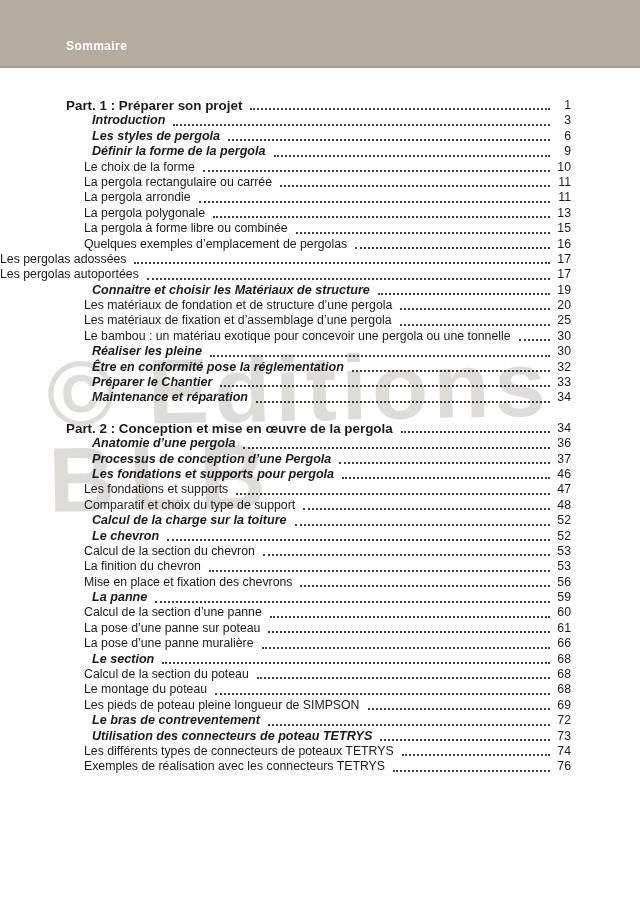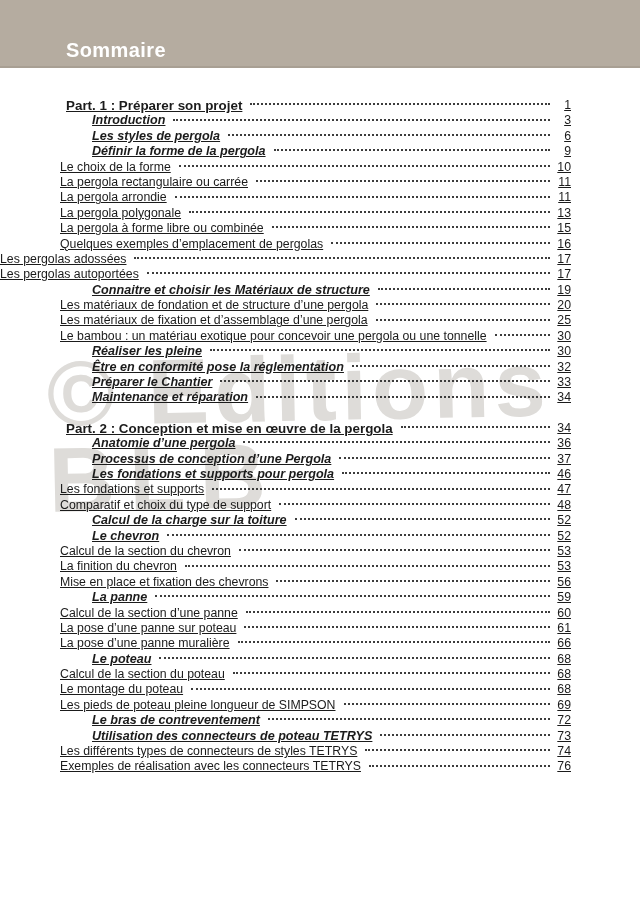--- a/index.html
+++ b/index.html
@@ -10,49 +10,49 @@
     color:var(--text,#1b1b1b);
   }
   
   .top-band{
     position:absolute;top:0;left:0;width:640px;height:66px;
     background:var(--band,#b5aca0);
     border-bottom:2px solid var(--band-edge,#a89f93);
     z-index:2;
   }
   .band-title{
-    position:absolute;left:66px;bottom:4px;
+    position:absolute;left:66px;bottom:13px;
     color:var(--title,#ffffff);
-    font-size:20px;font-weight:700;letter-spacing:.4px;
+    font-size:12px;font-weight:700;letter-spacing:.4px;
   }
   
   .watermark{
     position:absolute;top:352px;left:46px;width:620px;height:162px;
     overflow:hidden;z-index:0;
     transform:rotate(-1.2deg);transform-origin:left top;
     color:var(--wm,#dedcd9);
     font-weight:700;white-space:nowrap;pointer-events:none;
   }
   .wm-line1{font-size:92px;line-height:84px;letter-spacing:5px;}
   .wm-line1 .wm-sp{display:inline-block;width:28px;}
   .wm-line2{font-size:92px;line-height:84px;letter-spacing:14px;margin-top:2px;}
   
   .toc{
     position:absolute;top:98px;left:0;right:0;z-index:1;
   }
   .row{
-    display:flex;align-items:center;
+    display:flex;align-items:flex-end;
     height:15.4px;line-height:15.4px;
     padding-right:69px;
-    font-size:12.3px;color:var(--text,#1b1b1b);text-decoration:underline;
+    font-size:12.3px;color:var(--text,#1b1b1b);
   }
   .row.gap{margin-top:15px;}
   .lvl0{padding-left:66px;font-weight:700;font-size:13.4px;}
   .lvl1{padding-left:92px;font-weight:700;font-style:italic;font-size:12.6px;}
-  .lvl2{padding-left:60px;}
+  .lvl2{padding-left:60px;margin-left:24px;}
   .lvl3{}
   .label{white-space:nowrap;}
   .dots{
     flex:1 1 auto;min-width:12px;
     border-bottom:2px dotted #3c3c3c;
     margin:0 5px 3px 8px;
   }
   .page{
     font-weight:400;font-style:normal;font-size:12.3px;
     min-width:16px;text-align:right;white-space:nowrap;
@@ -240,21 +240,21 @@
       <span class="label">La pose d’une panne sur poteau</span>
       <span class="dots"></span>
       <span class="page">61</span>
     </div>
     <div class="row lvl2">
       <span class="label">La pose d’une panne muralière</span>
       <span class="dots"></span>
       <span class="page">66</span>
     </div>
     <div class="row lvl1">
-      <span class="label">Le poteau</span>
+      <span class="label">Le section</span>
       <span class="dots"></span>
       <span class="page">68</span>
     </div>
     <div class="row lvl2">
       <span class="label">Calcul de la section du poteau</span>
       <span class="dots"></span>
       <span class="page">68</span>
     </div>
     <div class="row lvl2">
       <span class="label">Le montage du poteau</span>
@@ -270,21 +270,21 @@
       <span class="label">Le bras de contreventement</span>
       <span class="dots"></span>
       <span class="page">72</span>
     </div>
     <div class="row lvl1">
       <span class="label">Utilisation des connecteurs de poteau TETRYS</span>
       <span class="dots"></span>
       <span class="page">73</span>
     </div>
     <div class="row lvl2">
-      <span class="label">Les différents types de connecteurs de styles TETRYS</span>
+      <span class="label">Les différents types de connecteurs de poteaux TETRYS</span>
       <span class="dots"></span>
       <span class="page">74</span>
     </div>
     <div class="row lvl2">
       <span class="label">Exemples de réalisation avec les connecteurs TETRYS</span>
       <span class="dots"></span>
       <span class="page">76</span>
     </div>
   </div>
 

